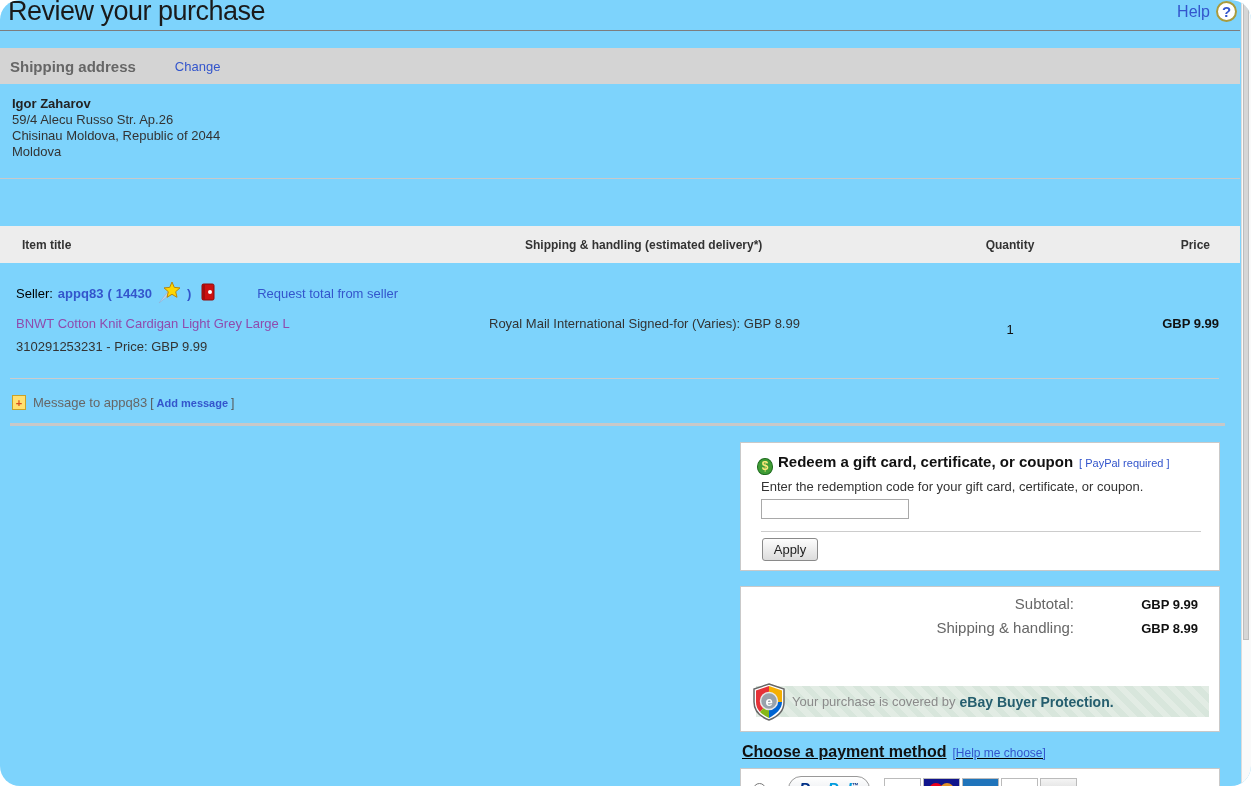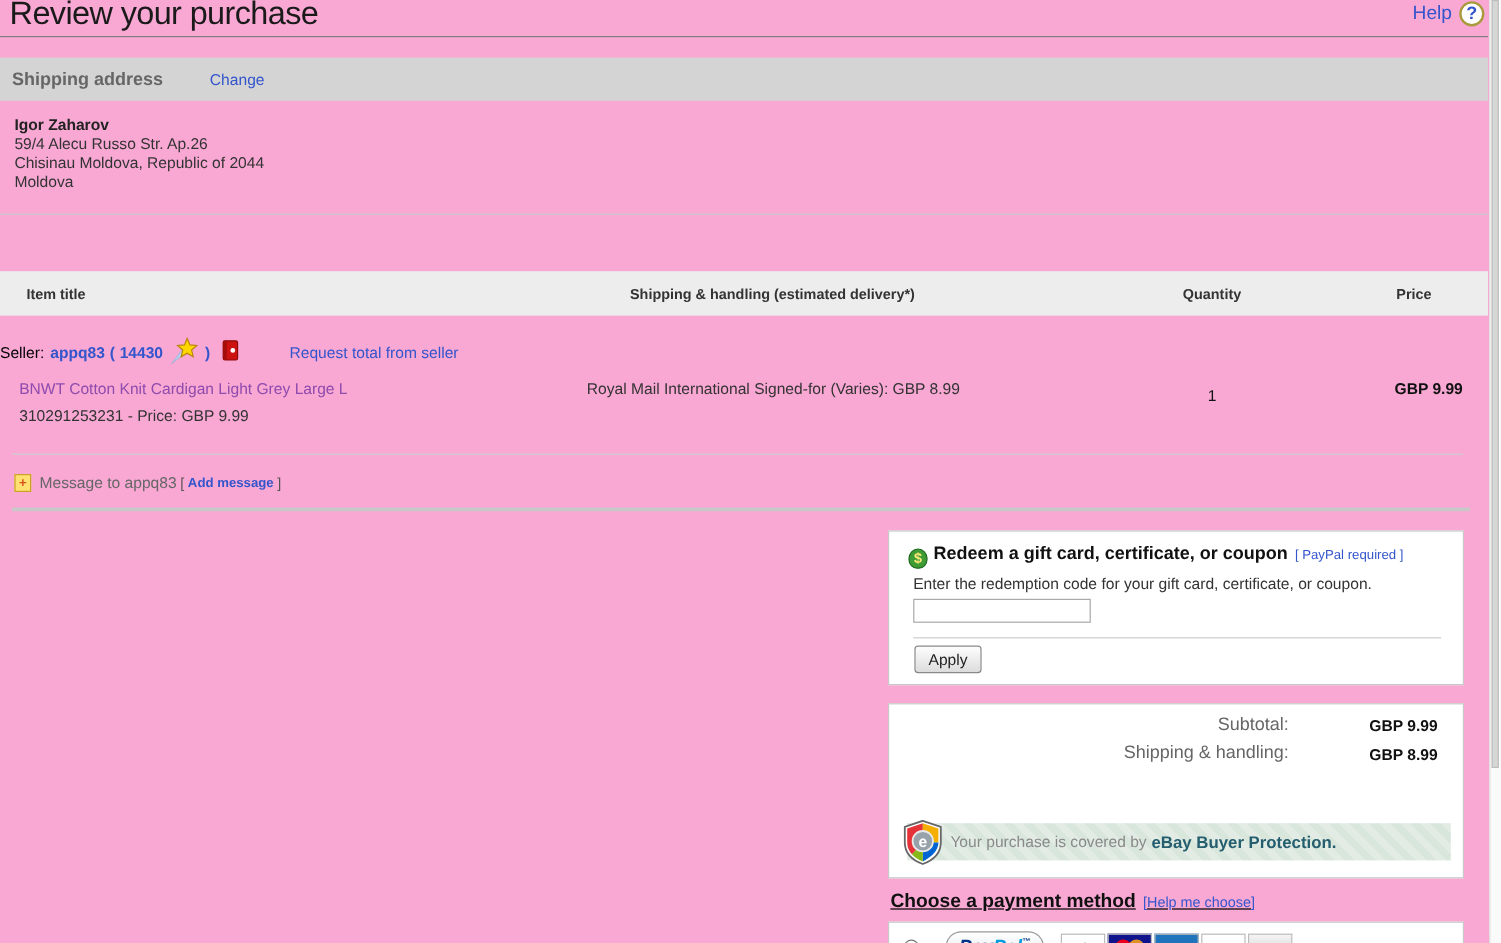--- a/index.html
+++ b/index.html
@@ -1,17 +1,17 @@
 <!DOCTYPE html>
 <html><head>
 <meta charset="utf-8">
 <style>
   * { margin:0; padding:0; box-sizing:border-box; }
   body { background:#fff; font-family:"Liberation Sans", sans-serif; }
-  #screen { position:relative; width:1251px; height:786px; overflow:hidden; background:#f9a8d4; }
+  #screen { position:relative; width:1251px; height:786px; overflow:hidden; background:#7dd3fc;border-radius:20px; }
 
   
   .page-title { position:absolute; left:8px; top:-4px; font-size:27px; color:#1a1a1a; letter-spacing:-0.5px; font-weight:400; }
   .title-rule { position:absolute; left:0; top:30px; width:1240px; border-top:1px solid #7d7d7d; }
   .help-wrap { position:absolute; right:14px; top:1px; display:flex; align-items:center; gap:6px; }
   .help-link { color:#3355cc; font-size:16px; text-decoration:none; cursor:pointer; }
   .help-circle { width:21px; height:21px; border-radius:50%; border:2px solid #a99b3d; color:#3355cc;
                  font-weight:bold; font-size:15px; display:flex; align-items:center; justify-content:center; cursor:pointer; background:#fff; }
 
   
@@ -24,23 +24,23 @@
   .address .addr-name { font-weight:bold; color:#222; }
   .addr-divider { position:absolute; left:0; top:178px; width:1240px; border-top:1px solid #c9c9c9; }
 
   
   .thead { position:absolute; left:0; top:226px; width:1240px; height:37px; background:#ededed;
            display:grid; grid-template-columns:480px 480px 100px 1fr; align-items:center;
            font-size:12px; font-weight:bold; color:#333; }
   .th-item { padding-left:22px; }
   .th-ship { padding-left:45px; }
   .th-qty  { text-align:center; }
-  .th-price{ text-align:right; padding-right:47px; }
-
-  .seller-row { position:absolute; left:0; top:277px; width:1240px; height:32px; display:flex; align-items:center; padding-left:0; font-size:13px; }
+  .th-price{ text-align:right; padding-right:30px; }
+
+  .seller-row { position:absolute; left:0; top:277px; width:1240px; height:32px; display:flex; align-items:center; padding-left:16px; font-size:13px; }
   .seller-label { color:#000; }
   .seller-id { color:#3355cc; font-weight:bold; margin-left:5px; cursor:pointer; }
   .fb-paren, .fb-score { color:#3355cc; font-weight:bold; margin-left:4px; }
   .star-icon { margin:0 2px 0 4px; cursor:pointer; }
   .aboutme-icon { margin-left:10px; cursor:pointer; }
   .request-total-link { color:#3355cc; margin-left:42px; cursor:pointer; }
 
   .item-row { position:absolute; left:0; top:316px; width:1240px;
               display:grid; grid-template-columns:480px 480px 100px 1fr; align-items:start; font-size:13px; }
   .item-cell { padding-left:16px; }

